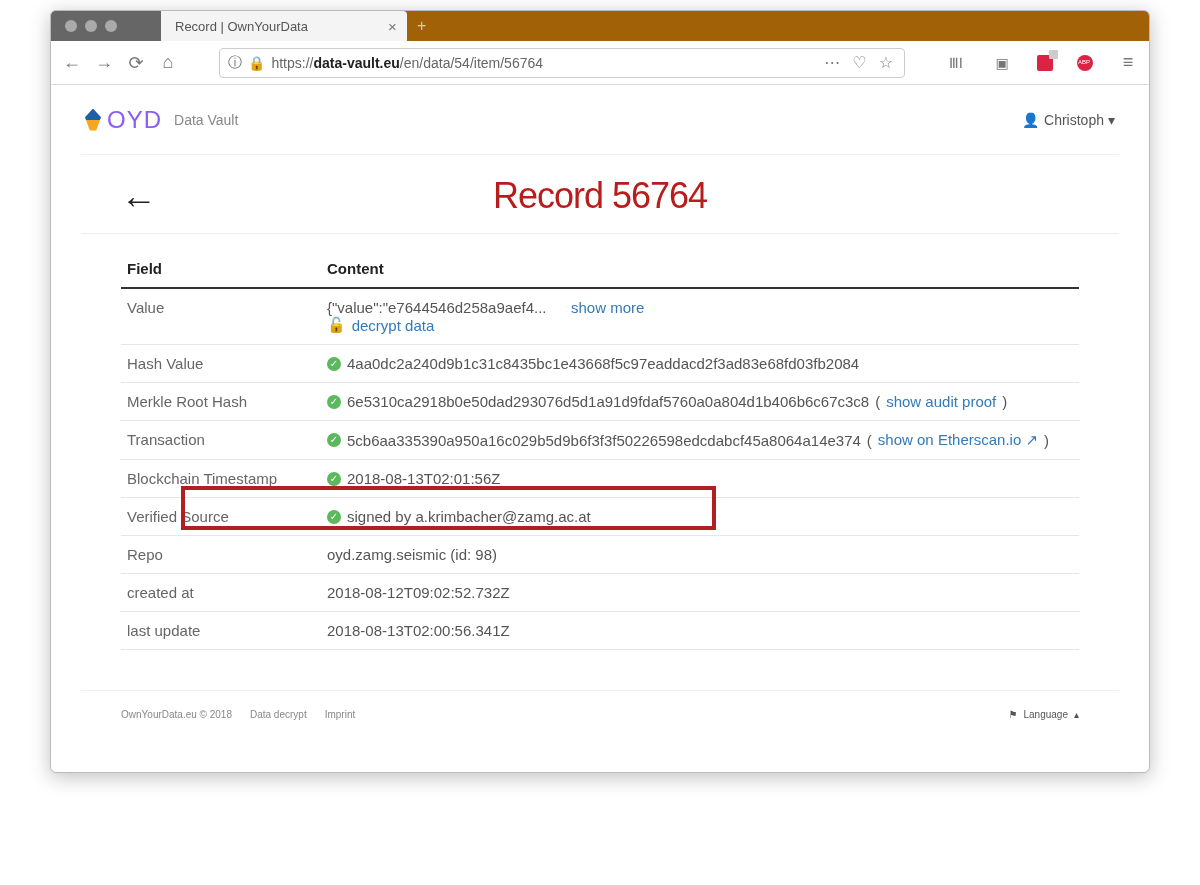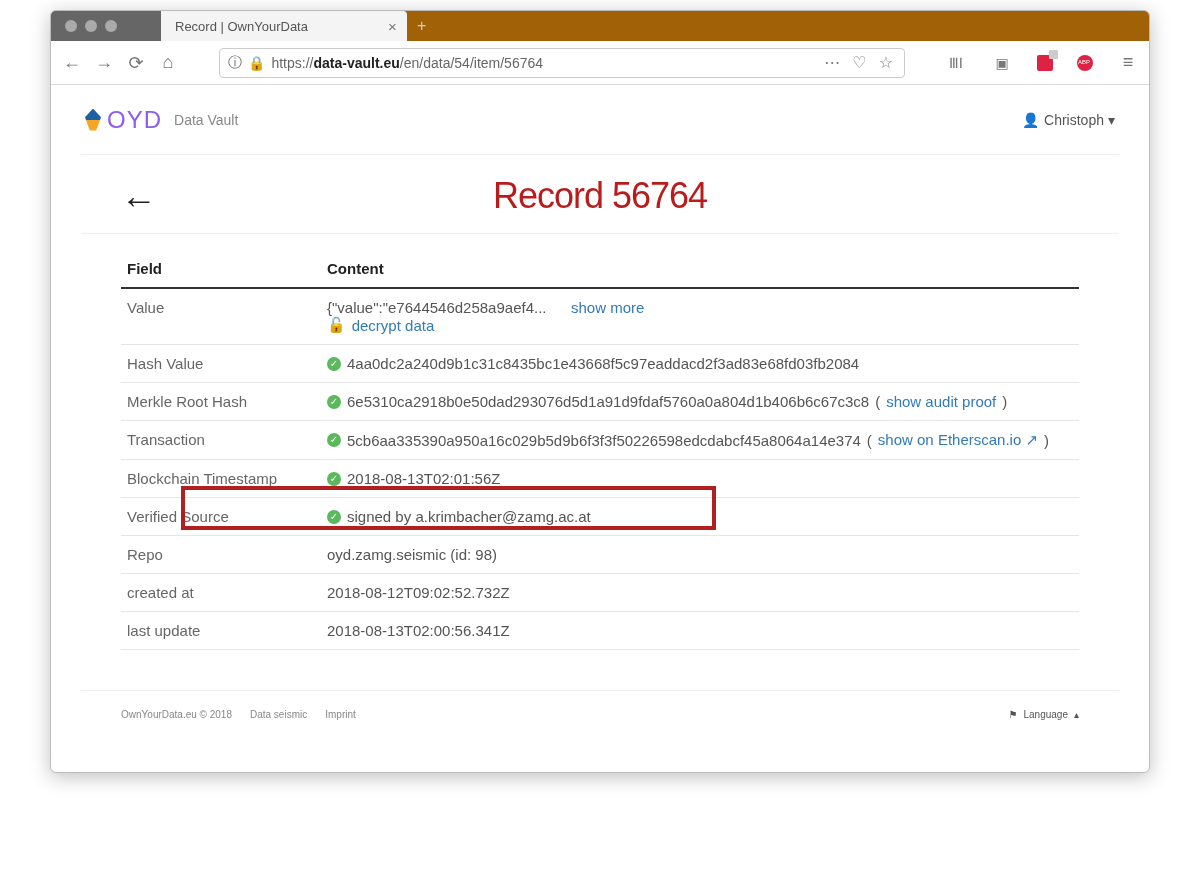--- a/index.html
+++ b/index.html
@@ -276,21 +276,21 @@
           <td>2018-08-13T02:00:56.341Z</td>
         </tr>
       </tbody>
     </table>
     <div class="hlbox" style="top:234px;"></div>
     </div>
 
     <div class="footer">
       <div class="links">
         <span>OwnYourData.eu © 2018</span>
-        <span class="flink">Data seismic</span>
+        <span class="flink">Data decrypt</span>
         <span class="flink">Imprint</span>
       </div>
       <div class="lang">
         <span>⚑</span>
         <span>Language</span>
         <span>▴</span>
       </div>
     </div>
 
   </div>

